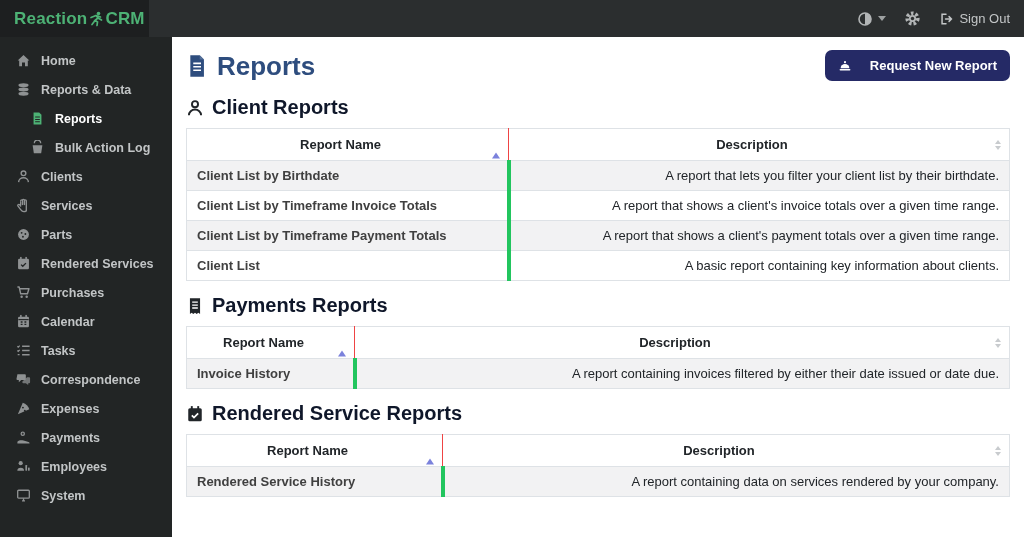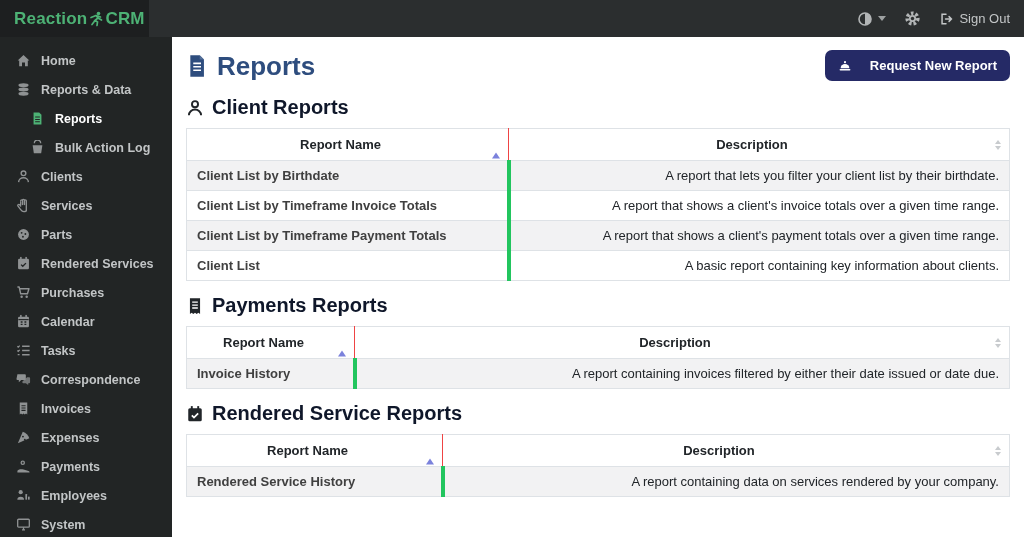--- a/index.html
+++ b/index.html
@@ -243,29 +243,20 @@
   <div class="side-item">
     <span class="icn">
         <svg viewBox="0 0 16 16" fill="currentColor">
           <path d="M1.5 2.5 H9.5 a1 1 0 0 1 1 1 V7.5 a1 1 0 0 1 -1 1 H5.5 L3 10.8 V8.5 H1.5 a1 1 0 0 1 -1 -1 z"></path>
           <path d="M11.8 5.5 H14 a1 1 0 0 1 1 1 V11 a1 1 0 0 1 -1 1 H13 V13.8 L10.5 12 H7.8 a1 1 0 0 1 -1 -1 V10" opacity=".75"></path>
         </svg>
       </span>
     <span class="side-label">Correspondence</span>
   </div>
 
-  <div class="side-item">
-    <span class="icn">
-        <svg viewBox="0 0 16 16">
-          <path d="M4 1.5 H12 V14.3 L10.7 13.3 L9.35 14.3 L8 13.3 L6.65 14.3 L5.3 13.3 L4 14.3 Z" fill="currentColor"></path>
-          <path d="M5.8 5 H10.2 M5.8 7.5 H10.2 M5.8 10 H10.2" stroke="#222525" stroke-width="1.1"></path>
-        </svg>
-      </span>
-    <span class="side-label">Invoices</span>
-  </div>
 
   <div class="side-item">
     <span class="icn">
         <svg viewBox="0 0 16 16">
           <path d="M2 14 L7.2 1.8 a11 11 0 0 1 7 7 Z" fill="currentColor"></path>
           <circle cx="7.4" cy="7" r="1" fill="#222525"></circle>
           <circle cx="9.4" cy="10.4" r="1" fill="#222525"></circle>
         </svg>
       </span>
     <span class="side-label">Expenses</span>

